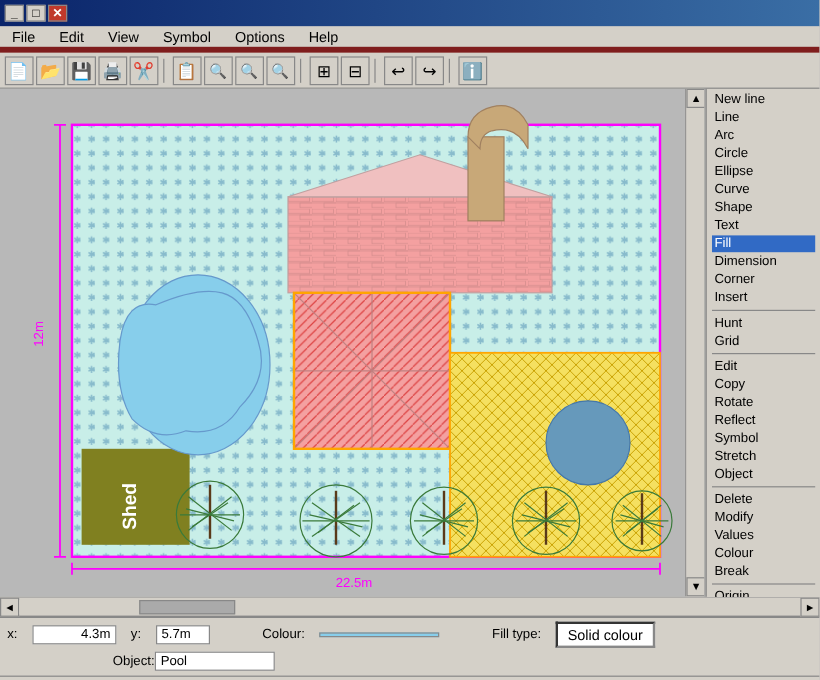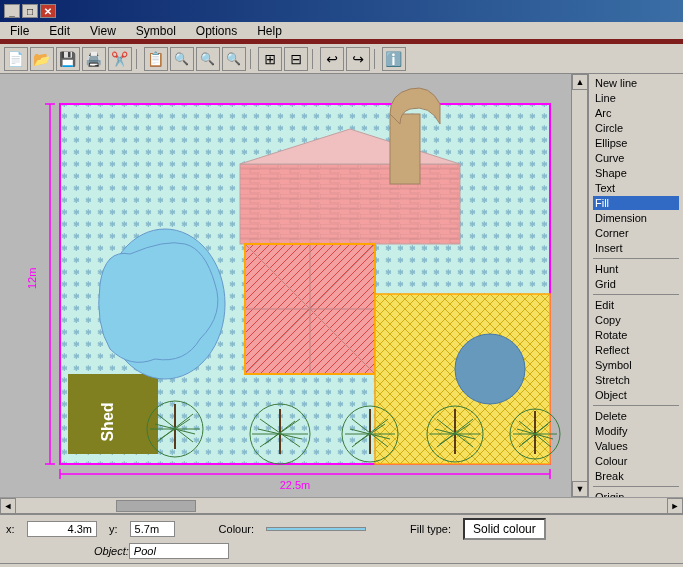--- a/index.html
+++ b/index.html
@@ -121,21 +121,20 @@
       display: flex;
       align-items: center;
       gap: 12px;
       height: 24px;
     }
     #statusbar-row2 {
       display: flex;
       align-items: center;
       height: 20px;
       font-size: 11px;
-      font-style: italic;
     }
     .status-label { font-size: 11px; }
     .status-value {
       font-size: 11px;
       background: white;
       border: 1px solid #888;
       padding: 1px 4px;
       min-width: 40px;
     }
     .status-value-blue {

